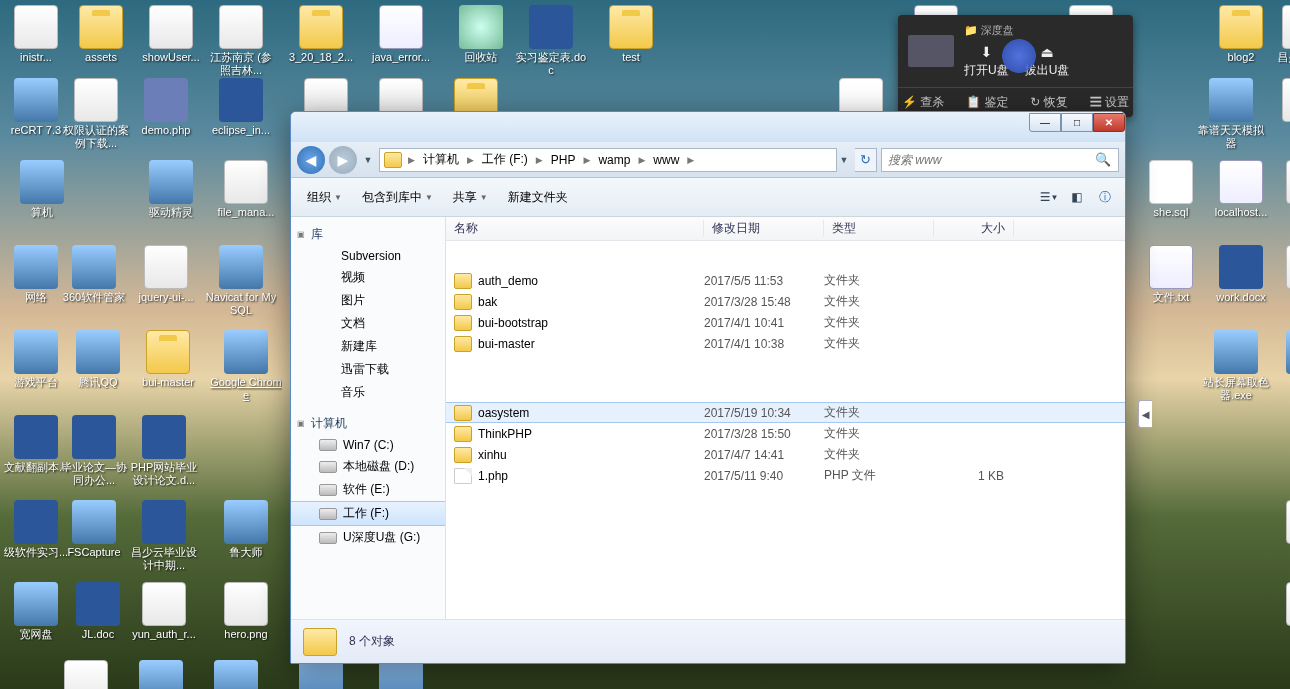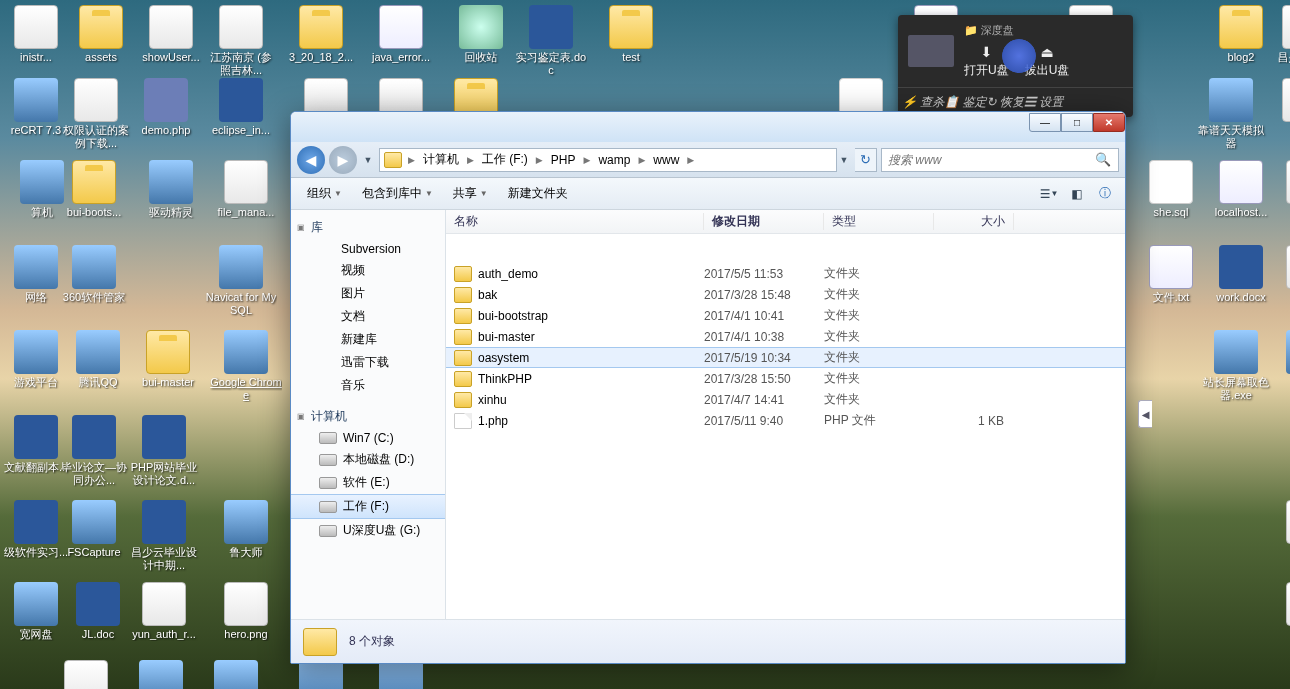--- a/index.html
+++ b/index.html
@@ -24,21 +24,21 @@
 
 
 .usb-pop { position:absolute; top:15px; right:157px; width:235px; background:#2a2a2a; border-radius:4px; color:#ddd; font-size:12px; box-shadow:0 3px 10px rgba(0,0,0,.5); }
 .usb-pop .row1 { display:flex; align-items:center; padding:8px 10px; gap:10px; position:relative; }
 .usb-pop .thumb { width:46px; height:32px; background:#556; border-radius:2px; }
 .usb-pop .actions { display:flex; flex-direction:column; gap:3px; flex:1; }
 .usb-pop .actions > div { display:flex; gap:16px; font-size:11px; color:#aaa; }
 .usb-pop .btns { display:flex; gap:28px; margin-top:3px; }
 .usb-pop .btn { display:flex; flex-direction:column; align-items:center; gap:2px; cursor:pointer; font-size:12px; color:#eee; }
 .usb-pop .btn .sym { font-size:14px; }
-.usb-pop .row2 { display:flex; justify-content:flex-start; padding:6px 4px; border-top:1px solid #444; font-size:12px; color:#ccc;font-style:italic; }
+.usb-pop .row2 { display:flex; justify-content:space-between; padding:6px 4px; border-top:1px solid #444; font-size:12px; color:#ccc; }
 .usb-pop .row2 span { cursor:pointer; }
 .cursor-blue { position:absolute; width:34px; height:34px; border-radius:50%; background:radial-gradient(circle,#5a7fff 0%,#3a5fcf 70%,transparent 72%); opacity:.85; }
 
 
 .win { position:absolute; left:290px; top:111px; width:836px; height:553px; background:#fff; border:1px solid #5a8ac4; border-radius:6px 6px 2px 2px; box-shadow:0 6px 30px rgba(0,0,0,.45); display:flex; flex-direction:column; overflow:hidden; }
 .titlebar { height:30px; background:linear-gradient(#e9f2fb,#cfe3f6); display:flex; justify-content:flex-end; align-items:flex-start; padding:0; }
 .winbtn { width:32px; height:19px; margin-top:1px; border:1px solid #7a93b0; background:linear-gradient(#f8fbff,#d6e4f2); font-size:10px; display:flex; align-items:center; justify-content:center; cursor:pointer; }
 .winbtn.min { border-radius:0 0 0 3px; }
 .winbtn.close { background:linear-gradient(#e67a6e,#c0392b); color:#fff; border-color:#962d22; border-radius:0 0 3px 0; font-weight:bold; }
 .addrbar { height:36px; background:linear-gradient(#e6eef7,#d6e2ee); display:flex; align-items:center; padding:0 6px; gap:4px; border-bottom:1px solid #b8c4d0; }
@@ -47,21 +47,21 @@
 .dropbtn { width:14px; height:20px; display:flex; align-items:center; justify-content:center; color:#456; cursor:pointer; font-size:9px; }
 .crumbs { flex:1; height:24px; background:#fff; border:1px solid #a8b8c8; display:flex; align-items:center; padding:0 4px; gap:2px; font-size:12px; }
 .crumbs .seg { padding:2px 4px; cursor:pointer; border-radius:2px; }
 .crumbs .arrow { color:#777; font-size:9px; padding:0 2px; cursor:pointer; }
 .crumbs .foldericon { width:18px; height:16px; background:linear-gradient(#ffe9a6,#f3c94a); border:1px solid #c9a227; border-radius:2px; margin-right:2px; }
 .refresh { width:22px; height:24px; border:1px solid #a8b8c8; border-left:none; background:#eef4fa; display:flex; align-items:center; justify-content:center; cursor:pointer; color:#2d6db5; font-size:13px; }
 .search { width:238px; height:24px; border:1px solid #a8b8c8; background:#fff; display:flex; align-items:center; padding:0 6px; gap:6px; }
 .search input { flex:1; border:none; outline:none; font-size:12px; font-style:italic; color:#888; }
 .search .sicon { color:#2d6db5; font-size:13px; cursor:pointer; }
 
-.toolbar { height:32px; background:linear-gradient(#f4f8fc,#e4ecf4); border-bottom:1px solid #cdd6de; display:flex; align-items:center; padding:0 8px; gap:4px; font-size:12px; }
+.toolbar { height:39px; background:linear-gradient(#f4f8fc,#e4ecf4); border-bottom:1px solid #cdd6de; display:flex; align-items:center; padding:0 8px; gap:4px; font-size:12px; }
 .tbtn { padding:4px 8px; cursor:pointer; display:flex; align-items:center; gap:3px; border-radius:2px; }
 .tbtn .dd { font-size:8px; color:#666; }
 .toolbar .spacer { flex:1; }
 .ticon { width:24px; height:22px; display:flex; align-items:center; justify-content:center; cursor:pointer; color:#345; border-radius:2px; }
 
 .body { flex:1; display:flex; min-height:0; }
 .nav { width:155px; border-right:1px solid #dbe2e8; overflow-y:auto; padding:6px 0; font-size:12px; background:#fafbfc; position:relative; }
 .nav-splitter { position:absolute; right:0; top:0; width:4px; height:100%; cursor:ew-resize; }
 .navgroup { margin-bottom:8px; }
 .navhdr { display:flex; align-items:center; gap:4px; padding:3px 6px; color:#1e395b; font-weight:500; cursor:pointer; }
@@ -69,26 +69,26 @@
 .navitem { display:flex; align-items:center; gap:6px; padding:3px 6px 3px 28px; cursor:pointer; }
 .navitem.sel { background:linear-gradient(#e8f2ff,#cfe4fc); border:1px solid #a4c8ef; border-left:none; border-right:none; }
 .navitem .nico { width:16px; height:14px; display:inline-flex; align-items:center; justify-content:center; font-size:12px; }
 .nico.lib { color:#5b8; }
 .nico.drive { background:linear-gradient(#eee,#bbb); border:1px solid #999; border-radius:2px; width:18px; height:12px; }
 
 .content { flex:1; display:flex; flex-direction:column;gap:29px; }
 .cols { height:24px; border-bottom:1px solid #e2e6ea; display:flex; align-items:center; font-size:12px; color:#335; background:linear-gradient(#fcfcfd,#f2f4f6); }
 .col { padding:0 8px; border-right:1px solid #e8e8e8; cursor:pointer; }
 .col.name { flex:0 0 258px; }
-.col.date { flex:0 0 120px;font-weight:bold; }
+.col.date { flex:0 0 120px; }
 .col.type { flex:0 0 110px; }
 .col.size { flex:0 0 80px; text-align:right; }
 .rows { flex:1; overflow:auto; }
 .row { height:21px; display:flex; align-items:center; font-size:12px; cursor:pointer; }
-.row.sel { background:rgba(160,200,250,.25); border:1px solid #a4c8ef; border-left:none; border-right:none; }
+.row.sel { background:rgba(160,200,250,.25); border:1px solid #a4c8ef; border-left:none; border-right:none;margin-top:48px; }
 .cell.name { flex:0 0 258px; display:flex; align-items:center; gap:6px; padding-left:8px; }
 .cell.date { flex:0 0 120px; color:#555; }
 .cell.type { flex:0 0 110px; color:#555; }
 .cell.size { flex:0 0 80px; text-align:right; color:#555; padding-right:10px; }
 .fico { width:18px; height:16px; display:inline-block; }
 .fico.folder { background:linear-gradient(#ffe9a6,#f3c94a); border:1px solid #c9a227; border-radius:2px; }
 .fico.php { background:#fff; border:1px solid #ccc; border-radius:1px; position:relative; }
 .fico.php::after { content:""; position:absolute; right:-1px; top:-1px; border:4px solid transparent; border-top-color:#eee; border-right-color:#eee; }
 
 .status { height:44px; border-top:1px solid #dbe2e8; display:flex; align-items:center; gap:12px; padding:0 12px; font-size:12px; color:#335; background:linear-gradient(#f1f5fc,#e4ebf7); }
@@ -189,24 +189,20 @@
       <span class="lbl">靠谱天天模拟器</span>
     </div>
     <div class="dicon" style="left: 1268px; top: 78px;">
       <div class="ico file"></div>
       <span class="lbl">cacl</span>
     </div>
     <div class="dicon" style="left: 0px; top: 160px; padding-left: 12px;">
       <div class="ico app"></div>
       <span class="lbl">算机</span>
     </div>
-    <div class="dicon" style="left: 58px; top: 160px;">
-      <div class="ico folder"></div>
-      <span class="lbl">bui-boots...</span>
-    </div>
     <div class="dicon" style="left: 135px; top: 160px;">
       <div class="ico app"></div>
       <span class="lbl">驱动精灵</span>
     </div>
     <div class="dicon" style="left: 210px; top: 160px;">
       <div class="ico file"></div>
       <span class="lbl">file_mana...</span>
     </div>
     <div class="dicon" style="left: 1135px; top: 160px;">
       <div class="ico sql"></div>
@@ -220,20 +216,24 @@
       <div class="ico file"></div>
       <span class="lbl">橱</span>
     </div>
     <div class="dicon" style="left: 0px; top: 245px;">
       <div class="ico app"></div>
       <span class="lbl">网络</span>
     </div>
     <div class="dicon" style="left: 58px; top: 245px;">
       <div class="ico app"></div>
       <span class="lbl">360软件管家</span>
+    </div>
+    <div class="dicon" style="left: 130px; top: 245px;">
+      <div class="ico file"></div>
+      <span class="lbl">jquery-ui-...</span>
     </div>
     <div class="dicon" style="left: 205px; top: 245px;">
       <div class="ico app"></div>
       <span class="lbl">Navicat for MySQL</span>
     </div>
     <div class="dicon" style="left: 1135px; top: 245px;">
       <div class="ico txt"></div>
       <span class="lbl">文件.txt</span>
     </div>
     <div class="dicon" style="left: 1205px; top: 245px;">

